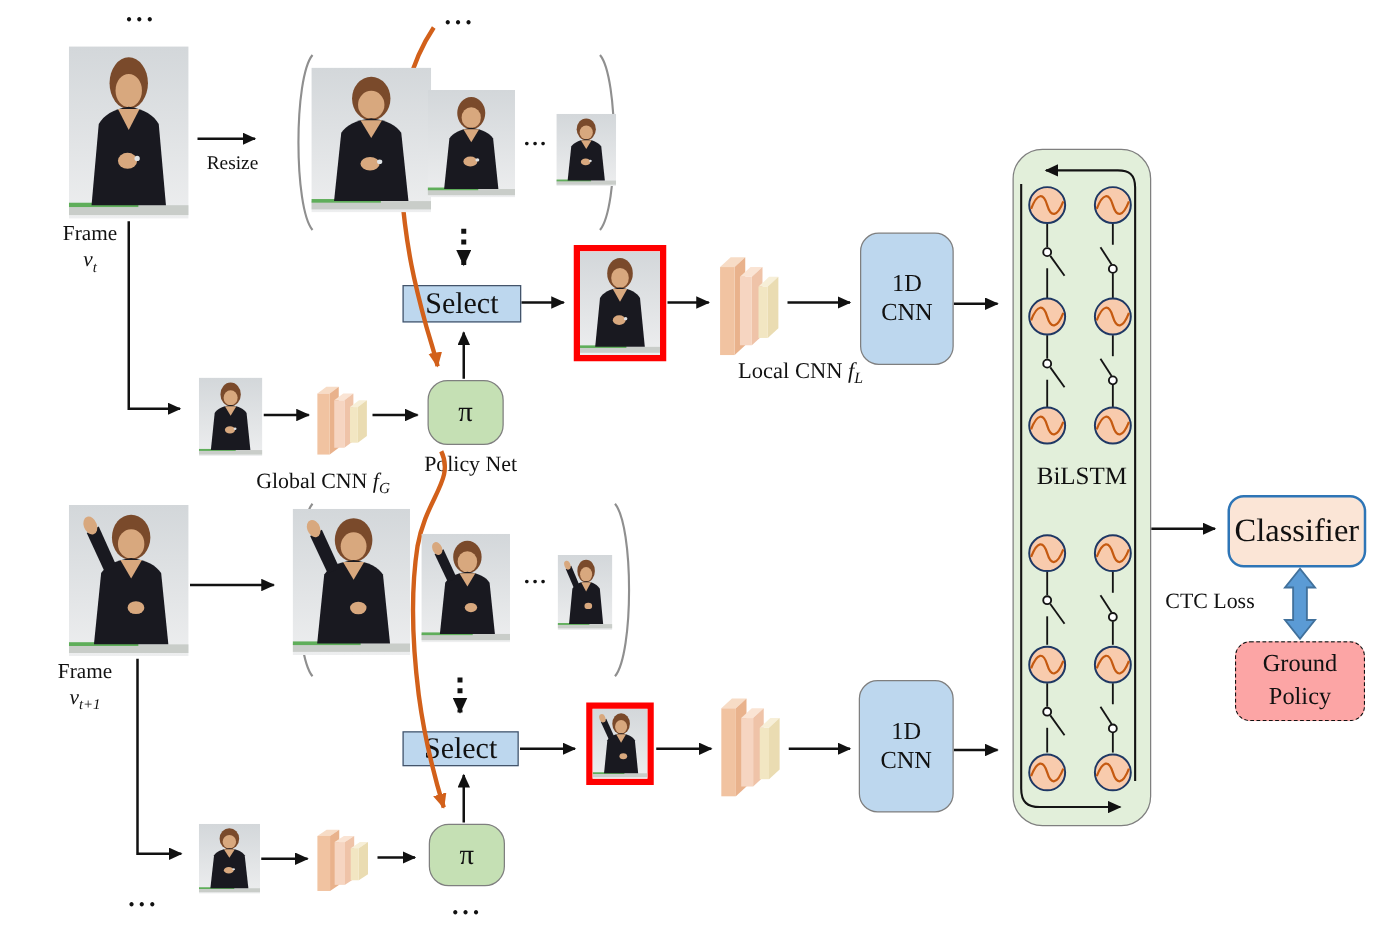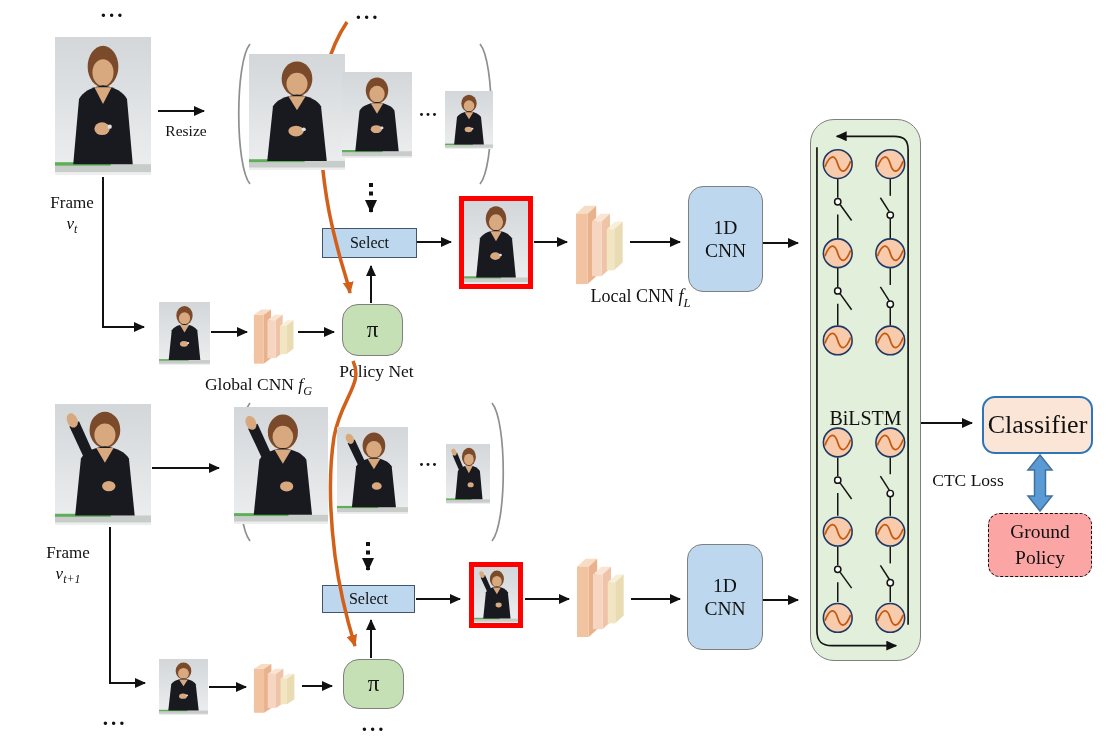--- a/index.html
+++ b/index.html
@@ -3,32 +3,32 @@
 <meta charset="utf-8">
 <style>
   html,body{margin:0;padding:0;background:#fff;}
   .canvas{position:relative;width:1115px;height:741px;background:#ffffff;overflow:hidden;
           font-family:"Liberation Serif","DejaVu Serif",serif;color:#111;}
   .layer{position:absolute;left:0;top:0;width:1115px;height:741px;pointer-events:none;}
   .defs-holder{position:absolute;width:0;height:0;overflow:hidden;}
 
   .box{position:absolute;display:flex;flex-direction:column;align-items:center;justify-content:center;
        text-align:center;box-sizing:border-box;line-height:1.2;}
-  .select-box{background:var(--select-fill,#BDD7EE);border:1.5px solid #44546A;font-size:16px;text-align:center;}
+  .select-box{background:var(--select-fill,#BDD7EE);border:1.5px solid #44546A;font-size:24px;text-align:center;}
   .cnn1d-box{background:var(--cnn1d-fill,#BDD7EE);border:1.5px solid #7F7F7F;border-radius:15px;font-size:19.5px;}
   .pi-box{background:var(--policy-fill,#C5E0B4);border:1.5px solid #7F7F7F;border-radius:16px;font-size:23px;}
   .classifier-box{background:var(--classifier-fill,#FBE5D6);border:2px solid var(--classifier-border,#2E75B6);
        border-radius:13px;font-size:26px;}
   .ground-truth-box{background:#fca5a5;border:1.8px dashed #111;border-radius:12px;font-size:19.5px;line-height:1.35;}
   .bilstm-box{position:absolute;background:var(--bilstm-fill,#E2EFDA);border:1.6px solid #7F7F7F;
        border-radius:24px;box-sizing:border-box;}
-  .bilstm-label{position:absolute;left:0;right:0;top:250px;text-align:center;font-size:20px;margin-top:37px;}
+  .bilstm-label{position:absolute;left:0;right:0;top:250px;text-align:center;font-size:20px;}
 
   .lbl{position:absolute;text-align:center;line-height:1.25;}
-  .fs15{font-size:15.5px;} .fs17{font-size:17px;margin-top:16px;} .fs175{font-size:17.5px;} .fs18{font-size:18px;}
+  .fs15{font-size:15.5px;} .fs17{font-size:17px;} .fs175{font-size:17.5px;} .fs18{font-size:18px;}
   .lbl sub, .box sub{font-size:70%;}
   .math{font-style:italic;}
 
   .ellipsis{position:absolute;font-weight:bold;font-size:21px;letter-spacing:3px;text-align:center;}
   .ellipsis.small{font-size:18px;letter-spacing:2px;}
 
   .person-frame{position:absolute;box-sizing:border-box;}
   .person-frame svg{width:100%;height:100%;display:block;}
   .red-frame{border:5px solid var(--highlight-red,#FF0000);}
   .cnn-stack{position:absolute;}

